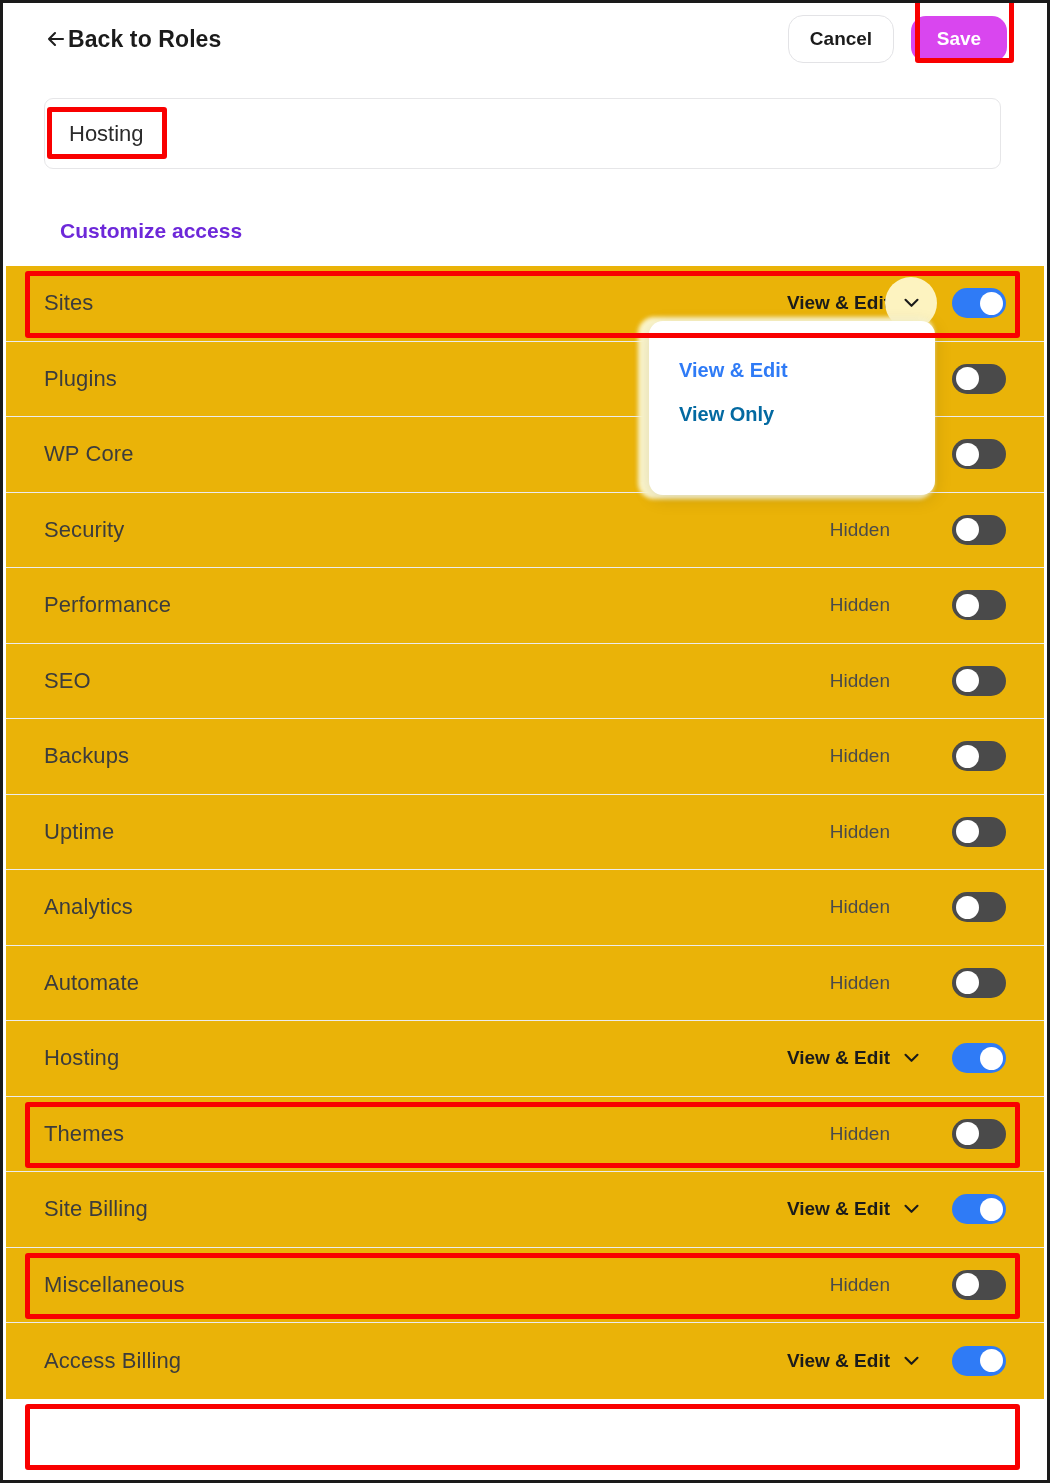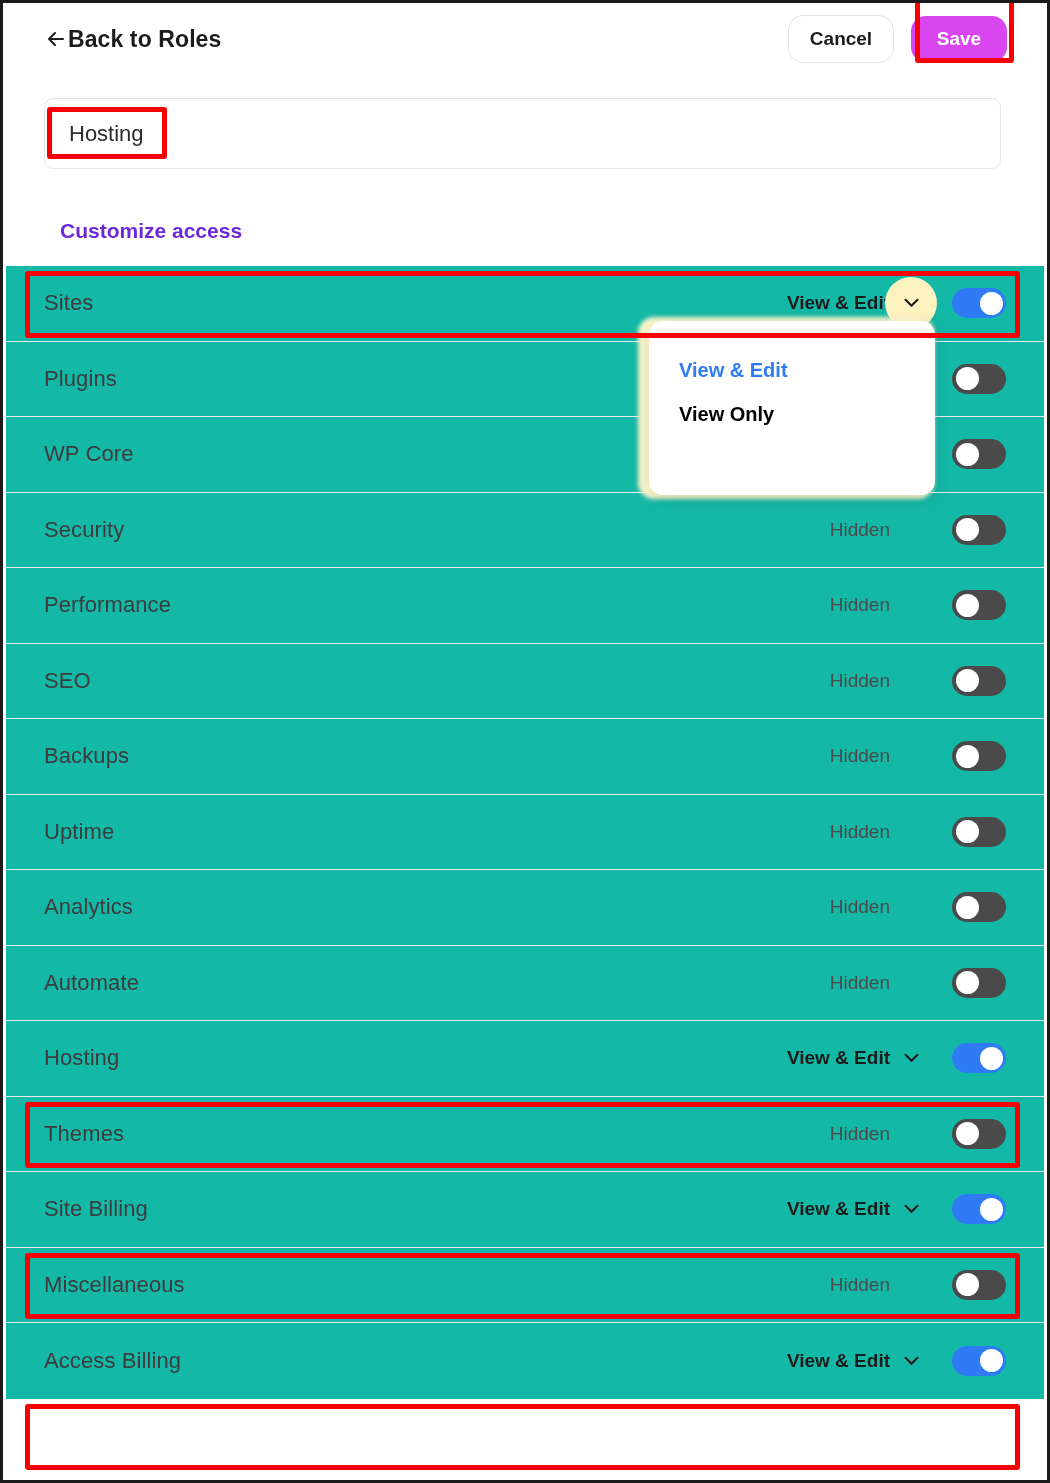--- a/index.html
+++ b/index.html
@@ -117,21 +117,21 @@
     left: 3px; top: 263px;
     width: 1038px;
   }
   .row {
     position: relative;
     height: 75.5px;
     display: flex;
     align-items: center;
     padding: 0 38px 0 38px;
     border-bottom: 1.4px solid #ececed;
-    background: #14b8a6;
+    background: #eab308;
   }
   .row:last-child { border-bottom: none; justify-content: flex-end; }
   .row-label {
     font-size: 22px;
     color: #3c3c3c;
     letter-spacing: .1px;
   }
   .row-right {
     margin-left: auto;
     display: flex;
@@ -207,21 +207,21 @@
     z-index: 50;
     padding-top: 27px;
   }
   .dd-item {
     height: 44px;
     display: flex;
     align-items: center;
     padding-left: 30px;
     font-size: 20px;
     font-weight: bold;
-    color: #000000;
+    color: #0369a1;
     cursor: pointer;
   }
   .dd-item.selected { color: #2f7bf6; }
 </style>
 </head>
 <body>
 
 <div id="frame">
 
   <div class="header">

